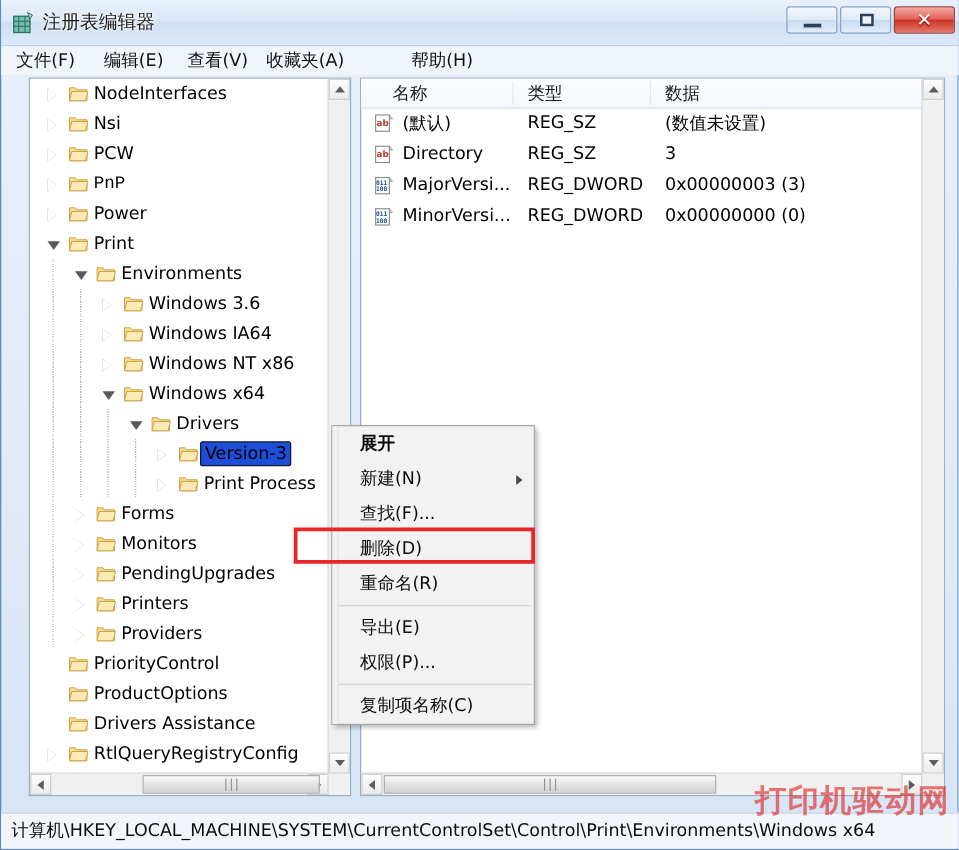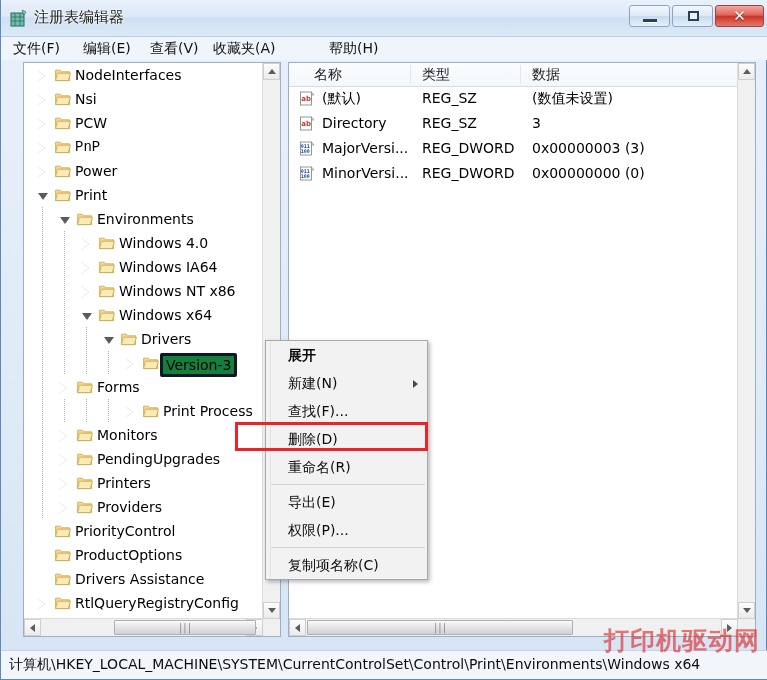--- a/index.html
+++ b/index.html
@@ -166,22 +166,22 @@
     width: 16px; height: 14px;
   }
   .tlabel {
     position: absolute;
     top: 3px;
     font-size: 14px;
     line-height: 18px;
     white-space: nowrap;
   }
   .trow.selected .tlabel {
-    background: #15803d;
-    border: 3px solid #0f172a;
+    background: #1d4ed8;
+    border: 1px solid #0f172a;
     border-radius: 2px;
     padding: 0 3px;
     margin-left: -3px;
     margin-top: -1px;
   }
   .guide {
     position: absolute;
     top: 0;
     width: 1px;
     height: 24px;
@@ -464,21 +464,21 @@
             <span class="tlabel" style="left: 73px;">Environments</span>
           </div>
           <div class="trow">
             <div class="guide" style="left: 18px;"></div>
             <div class="guide" style="left: 40px;"></div>
             <div class="twist collapsed" style="left: 58px;"></div>
             <span class="tfolder" style="left: 75px;"><svg viewBox="0 0 16 14">
                 <path d="M0.6 2.2 L5.2 2.2 L6.6 3.8 L14.6 3.8 L14.6 12.6 L0.6 12.6 Z" fill="#f7d98a" stroke="#c9a44a" stroke-width="0.8"></path>
                 <path d="M2.4 5.2 L15.4 5.2 L13.4 12.6 L0.6 12.6 Z" fill="#fde9b4" stroke="#c9a44a" stroke-width="0.8"></path>
               </svg></span>
-            <span class="tlabel" style="left: 95px;">Windows 4.0</span>
+            <span class="tlabel" style="left: 95px;">Windows 3.6</span>
           </div>
           <div class="trow">
             <div class="guide" style="left: 18px;"></div>
             <div class="guide" style="left: 40px;"></div>
             <div class="twist collapsed" style="left: 58px;"></div>
             <span class="tfolder" style="left: 75px;"><svg viewBox="0 0 16 14">
                 <path d="M0.6 2.2 L5.2 2.2 L6.6 3.8 L14.6 3.8 L14.6 12.6 L0.6 12.6 Z" fill="#f7d98a" stroke="#c9a44a" stroke-width="0.8"></path>
                 <path d="M2.4 5.2 L15.4 5.2 L13.4 12.6 L0.6 12.6 Z" fill="#fde9b4" stroke="#c9a44a" stroke-width="0.8"></path>
               </svg></span>
             <span class="tlabel" style="left: 95px;">Windows IA64</span>
@@ -521,38 +521,38 @@
             <div class="guide" style="left: 84px;"></div>
             <div class="twist collapsed" style="left: 102px;"></div>
             <span class="tfolder" style="left: 119px;"><svg viewBox="0 0 16 14">
                 <path d="M0.6 2.2 L5.2 2.2 L6.6 3.8 L14.6 3.8 L14.6 12.6 L0.6 12.6 Z" fill="#f7d98a" stroke="#c9a44a" stroke-width="0.8"></path>
                 <path d="M2.4 5.2 L15.4 5.2 L13.4 12.6 L0.6 12.6 Z" fill="#fde9b4" stroke="#c9a44a" stroke-width="0.8"></path>
               </svg></span>
             <span class="tlabel" style="left: 139px;">Version-3</span>
           </div>
           <div class="trow">
             <div class="guide" style="left: 18px;"></div>
-            <div class="twist collapsed" style="left: 36px;"></div>
-            <span class="tfolder" style="left: 53px;"><svg viewBox="0 0 16 14">
-                <path d="M0.6 2.2 L5.2 2.2 L6.6 3.8 L14.6 3.8 L14.6 12.6 L0.6 12.6 Z" fill="#f7d98a" stroke="#c9a44a" stroke-width="0.8"></path>
-                <path d="M2.4 5.2 L15.4 5.2 L13.4 12.6 L0.6 12.6 Z" fill="#fde9b4" stroke="#c9a44a" stroke-width="0.8"></path>
-              </svg></span>
-            <span class="tlabel" style="left: 73px;">Forms</span>
-          </div>
-          <div class="trow">
-            <div class="guide" style="left: 18px;"></div>
             <div class="guide" style="left: 40px;"></div>
             <div class="guide" style="left: 62px;"></div>
             <div class="guide" style="left: 84px;"></div>
             <div class="twist collapsed" style="left: 102px;"></div>
             <span class="tfolder" style="left: 119px;"><svg viewBox="0 0 16 14">
                 <path d="M0.6 2.2 L5.2 2.2 L6.6 3.8 L14.6 3.8 L14.6 12.6 L0.6 12.6 Z" fill="#f7d98a" stroke="#c9a44a" stroke-width="0.8"></path>
                 <path d="M2.4 5.2 L15.4 5.2 L13.4 12.6 L0.6 12.6 Z" fill="#fde9b4" stroke="#c9a44a" stroke-width="0.8"></path>
               </svg></span>
             <span class="tlabel" style="left: 139px;">Print Process</span>
+          </div>
+          <div class="trow">
+            <div class="guide" style="left: 18px;"></div>
+            <div class="twist collapsed" style="left: 36px;"></div>
+            <span class="tfolder" style="left: 53px;"><svg viewBox="0 0 16 14">
+                <path d="M0.6 2.2 L5.2 2.2 L6.6 3.8 L14.6 3.8 L14.6 12.6 L0.6 12.6 Z" fill="#f7d98a" stroke="#c9a44a" stroke-width="0.8"></path>
+                <path d="M2.4 5.2 L15.4 5.2 L13.4 12.6 L0.6 12.6 Z" fill="#fde9b4" stroke="#c9a44a" stroke-width="0.8"></path>
+              </svg></span>
+            <span class="tlabel" style="left: 73px;">Forms</span>
           </div>
           <div class="trow">
             <div class="guide" style="left: 18px;"></div>
             <div class="twist collapsed" style="left: 36px;"></div>
             <span class="tfolder" style="left: 53px;"><svg viewBox="0 0 16 14">
                 <path d="M0.6 2.2 L5.2 2.2 L6.6 3.8 L14.6 3.8 L14.6 12.6 L0.6 12.6 Z" fill="#f7d98a" stroke="#c9a44a" stroke-width="0.8"></path>
                 <path d="M2.4 5.2 L15.4 5.2 L13.4 12.6 L0.6 12.6 Z" fill="#fde9b4" stroke="#c9a44a" stroke-width="0.8"></path>
               </svg></span>
             <span class="tlabel" style="left: 73px;">Monitors</span>
           </div>

